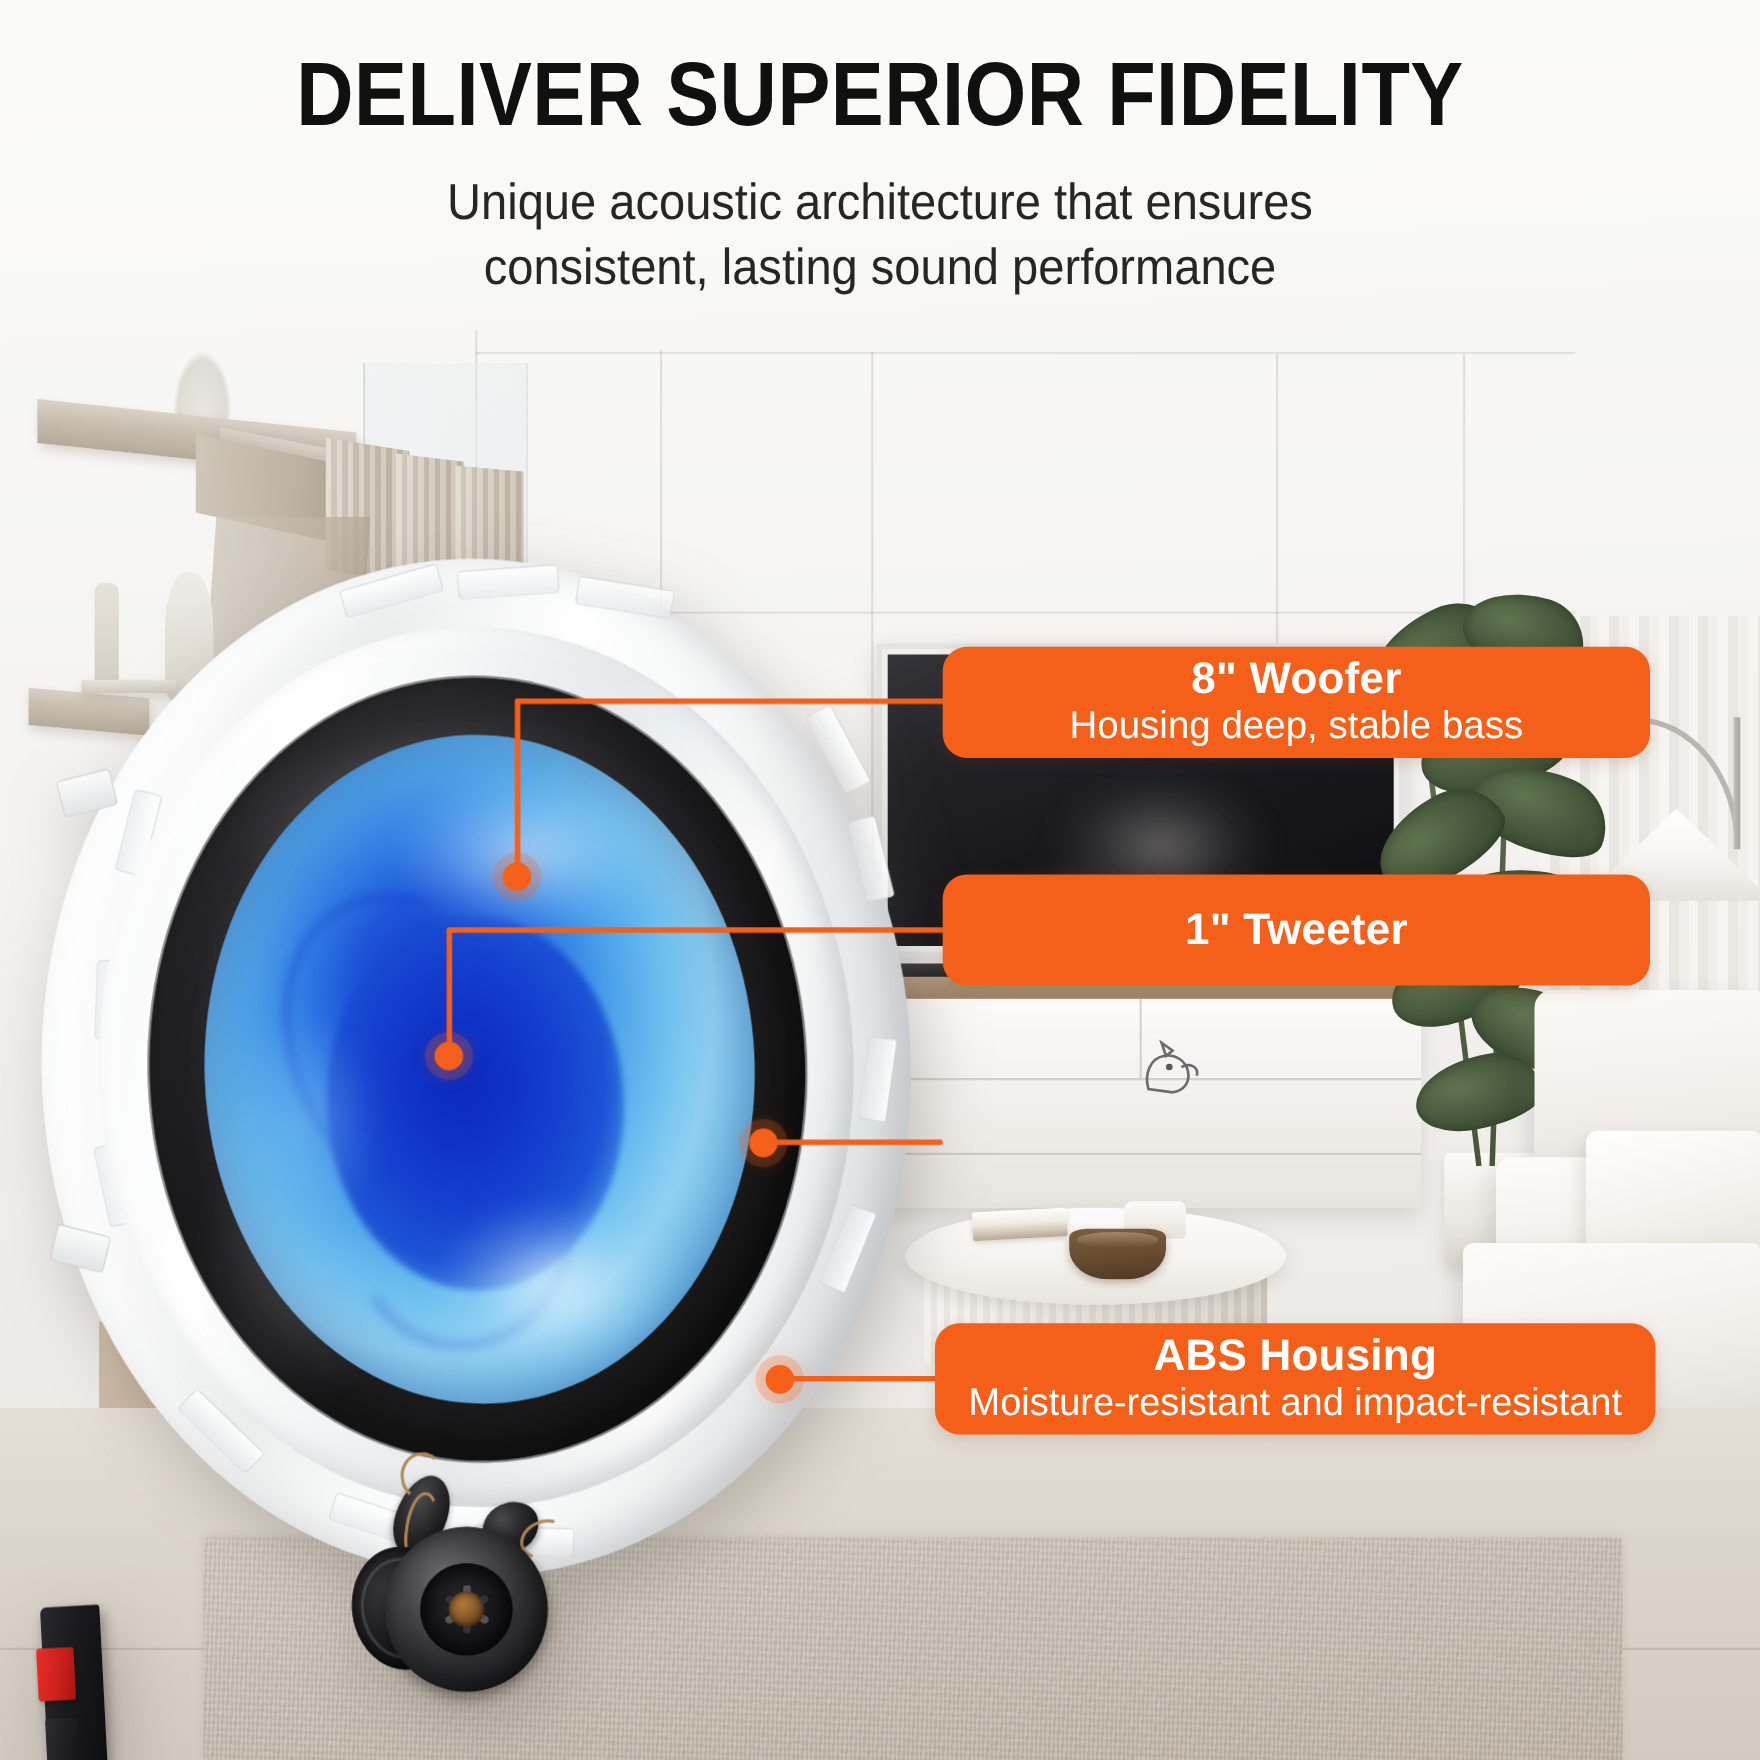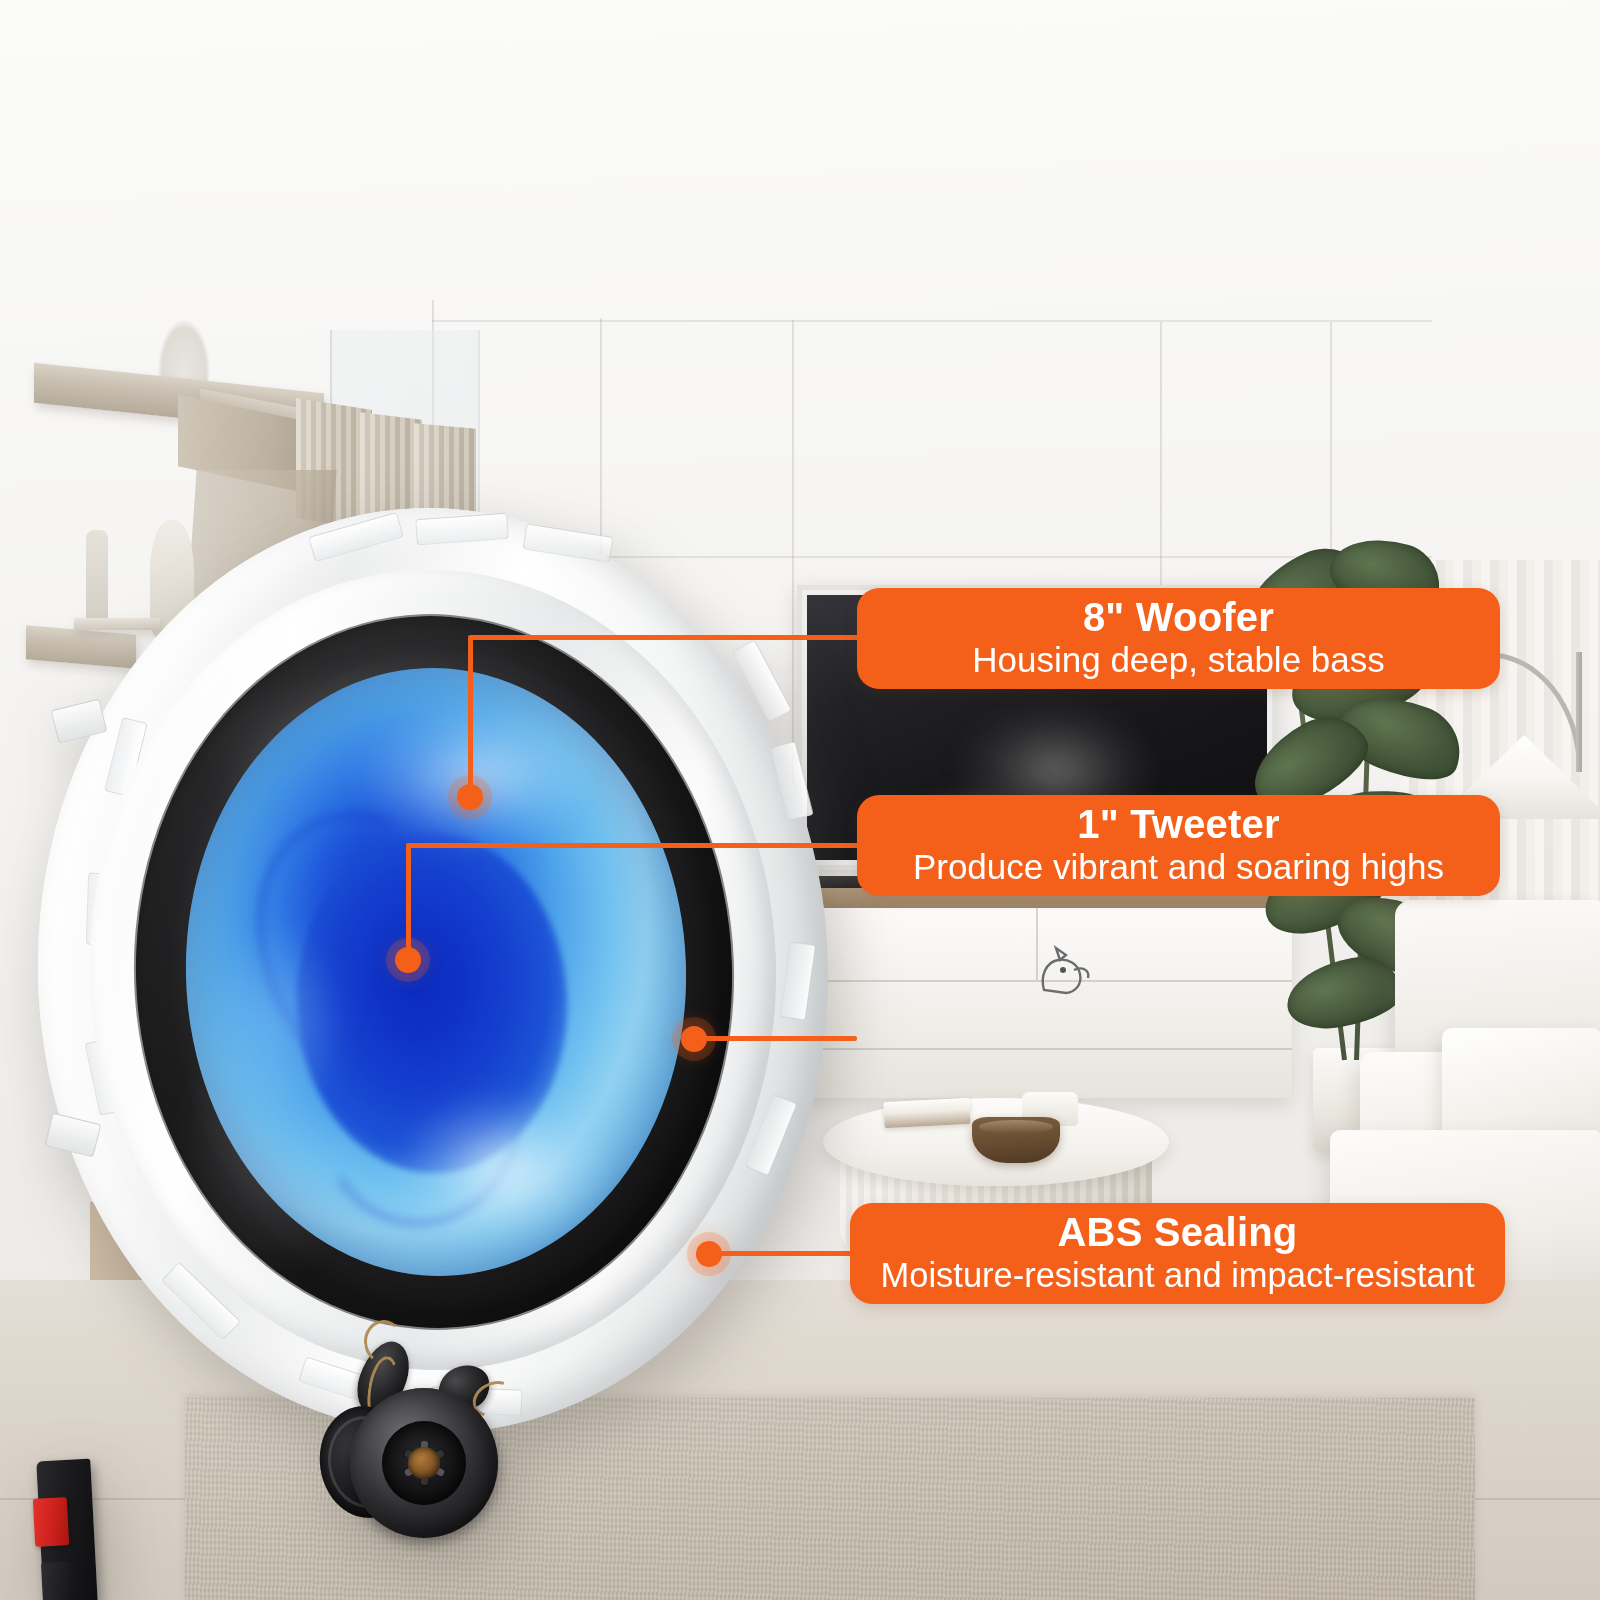--- a/index.html
+++ b/index.html
@@ -621,20 +621,27 @@
         <div class="tw-spoke" style="transform:rotate(240deg);"></div>
         <div class="tw-dome"></div>
       </div>
     </div>
 
     <div class="term-block"></div>
     <div class="term-red"></div>
     <div class="term-blk"></div>
   </div>
 
+  <div class="header">
+    <div class="headline">DELIVER SUPERIOR FIDELITY</div>
+    <div class="subline">
+      <div>Unique acoustic architecture that ensures</div>
+      <div>consistent, lasting sound performance</div>
+    </div>
+  </div>
 
   <div class="lead-v" style="left:468px;  top:637px;  height:162px;"></div>
   <div class="lead-h" style="left:468px;  top:635px;  width:392px;"></div>
   <div class="dot" style="left:457px;  top:784px;"></div>
 
   <div class="lead-v" style="left:406px;  top:845px;  height:118px;"></div>
   <div class="lead-h" style="left:406px;  top:843px;  width:454px;"></div>
   <div class="dot" style="left:395px;  top:947px;"></div>
 
   <div class="lead-h" style="left:692px;  top:1036px; width:165px;"></div>
@@ -643,22 +650,21 @@
   <div class="lead-h" style="left:707px;  top:1251px; width:150px;"></div>
   <div class="dot" style="left:696px;  top:1241px;"></div>
 
   <div class="callout" style="left:857px; top:588px; width:643px; height:101px;">
     <div class="co-title">8" Woofer</div>
     <div class="co-sub">Housing deep, stable bass</div>
   </div>
 
   <div class="callout" style="left:857px; top:795px; width:643px; height:101px;">
     <div class="co-title">1" Tweeter</div>
-    <div class="co-sub">Produce vibrant and soaring highs</div>
   </div>
 
 
   <div class="callout" style="left:850px; top:1203px; width:655px; height:101px; padding-left:8px; padding-right:8px;">
-    <div class="co-title">ABS Sealing</div>
+    <div class="co-title">ABS Housing</div>
     <div class="co-sub tight">Moisture-resistant and impact-resistant</div>
   </div>
 
 </div>
 
 </body></html>

